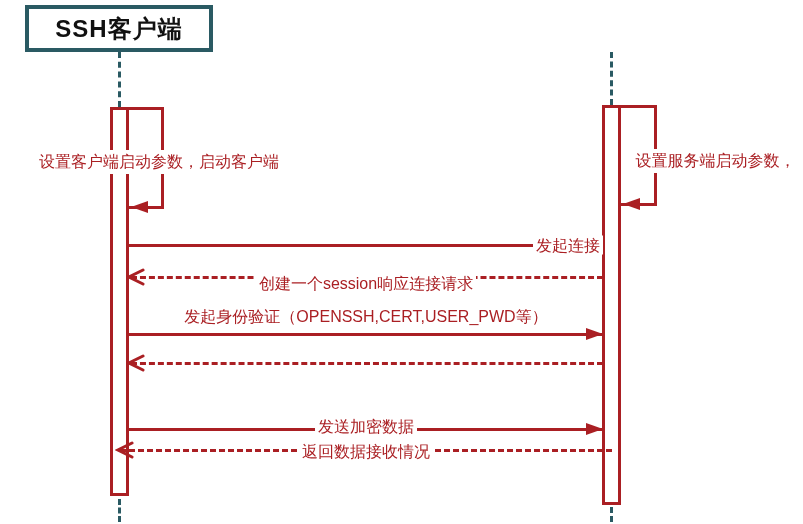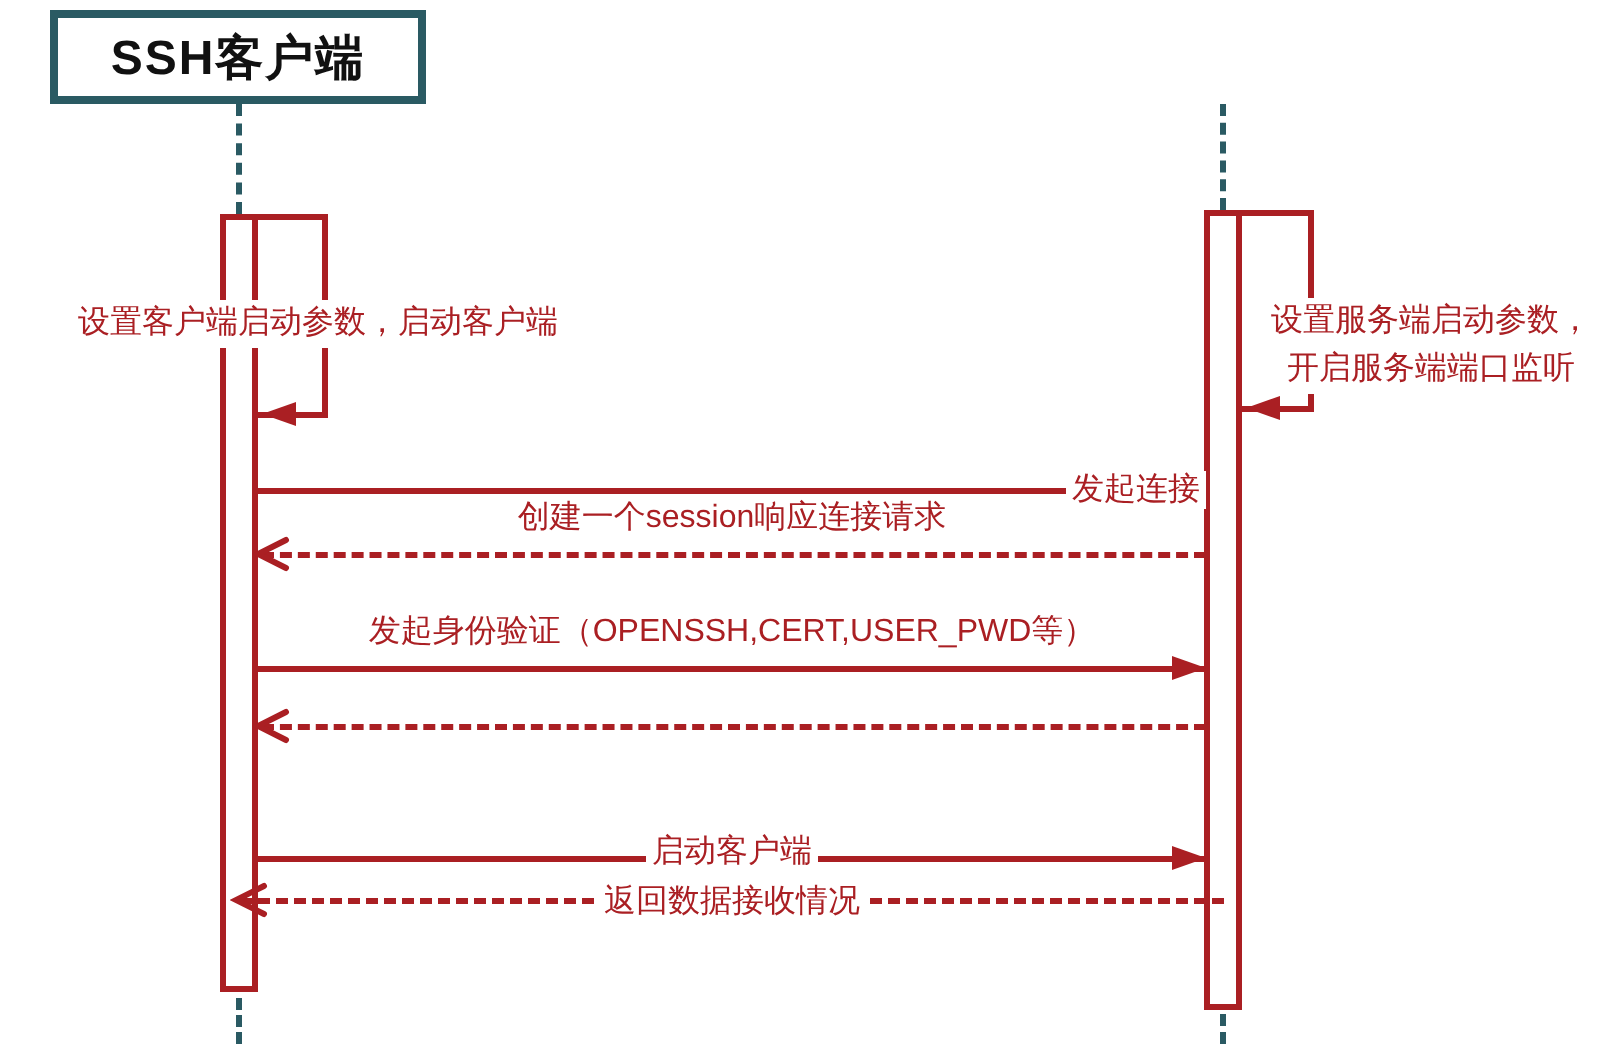--- a/index.html
+++ b/index.html
@@ -115,32 +115,31 @@
   <div class="msg-line dashed" style="left:120px;top:449px;width:492px;"></div>
   <svg class="open-arrow" style="left:115px;top:440px;" width="20" height="20" viewBox="0 0 20 20">
     <path d="M17 3 L3 10 L17 17" fill="none" stroke="#AA1F23" stroke-width="3" stroke-linecap="round"></path>
   </svg>
 
   <div class="self-label" style="left:4px;top:150px;width:246px;margin-left:32px;">
     <span>设置客户端启动参数，启动客户端</span>
   </div>
   <div class="self-label" style="left:628px;top:121px;width:175px;margin-top:28px;">
     <span>设置服务端启动参数，</span><br>
-    <span>开启服务端端口监听</span>
   </div>
 
   <div class="msg-label" style="left:129px;top:245px;width:474px;text-align:right;">
     <span>发起连接</span>
   </div>
-  <div class="msg-label" style="left:129px;top:259px;width:474px;">
+  <div class="msg-label" style="left:129px;top:283px;width:474px;">
     <span>创建一个session响应连接请求</span>
   </div>
   <div class="msg-label" style="left:129px;top:316px;width:474px;">
     <span>发起身份验证（OPENSSH,CERT,USER_PWD等）</span>
   </div>
   <div class="msg-label" style="left:129px;top:426px;width:474px;">
-    <span>启动客户端</span>
+    <span>发送加密数据</span>
   </div>
   <div class="msg-label" style="left:120px;top:451px;width:492px;">
     <span>返回数据接收情况</span>
   </div>
 
 </div>
 
 </body></html>

